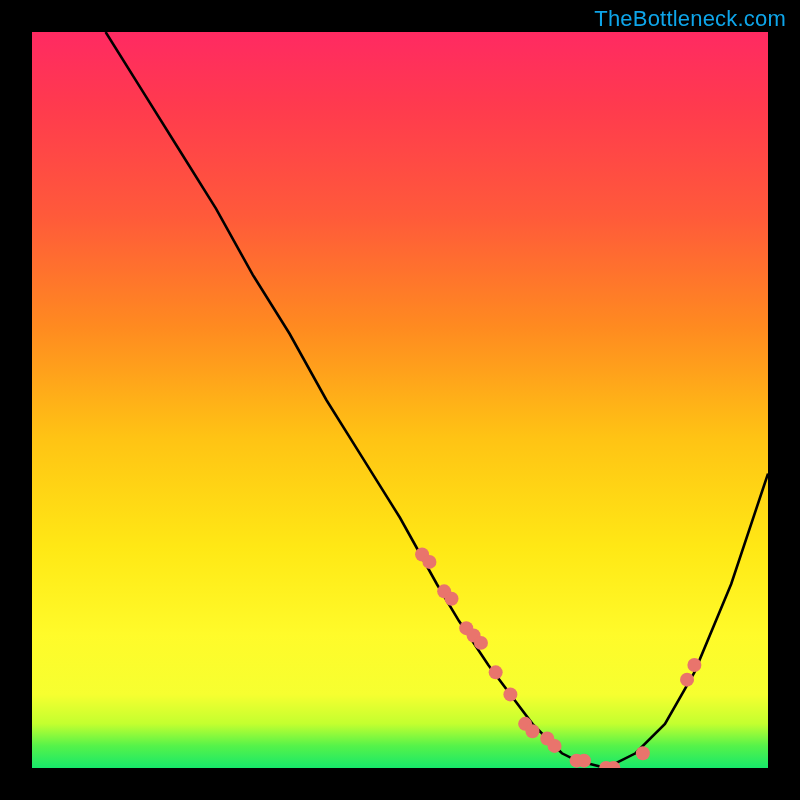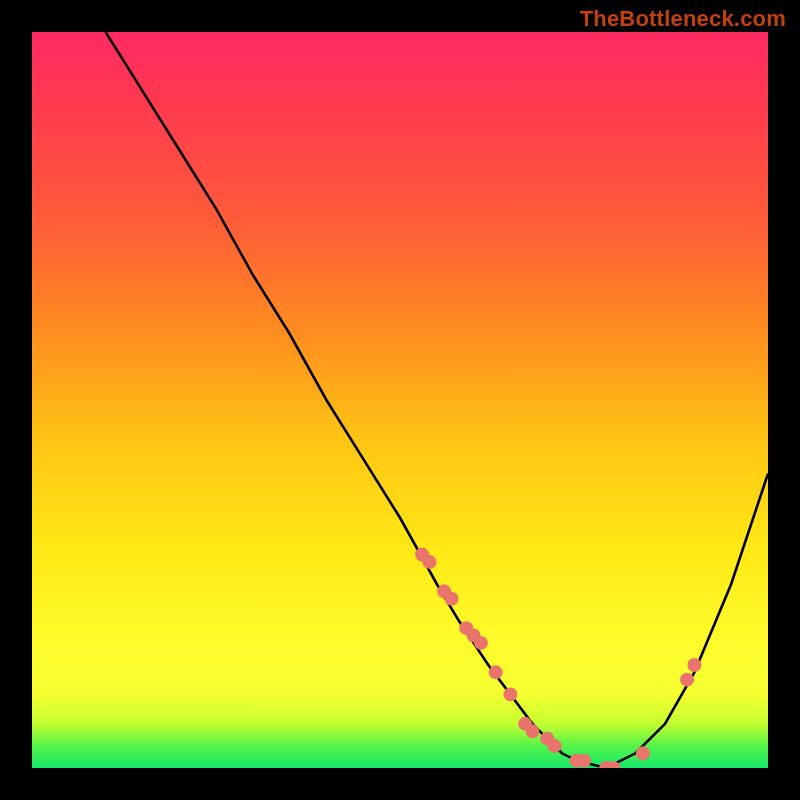--- a/index.html
+++ b/index.html
@@ -39,23 +39,23 @@
   }
   .curve, .dots {
     position: absolute;
     left: 0; top: 0;
     width: 736px; height: 736px;
   }
   .watermark {
     position: absolute;
     top: 6px;
     right: 14px;
-    color: #c2410c;
+    color: #0ea5e9;
     font-size: 22px;
-    font-weight: 700;
+    font-weight: 400;
     letter-spacing: 0.2px;
     user-select: none;
   }
 </style>
 </head>
 <body>
 
 <div class="frame">
   <div class="watermark">TheBottleneck.com</div>
   <div class="plot">

